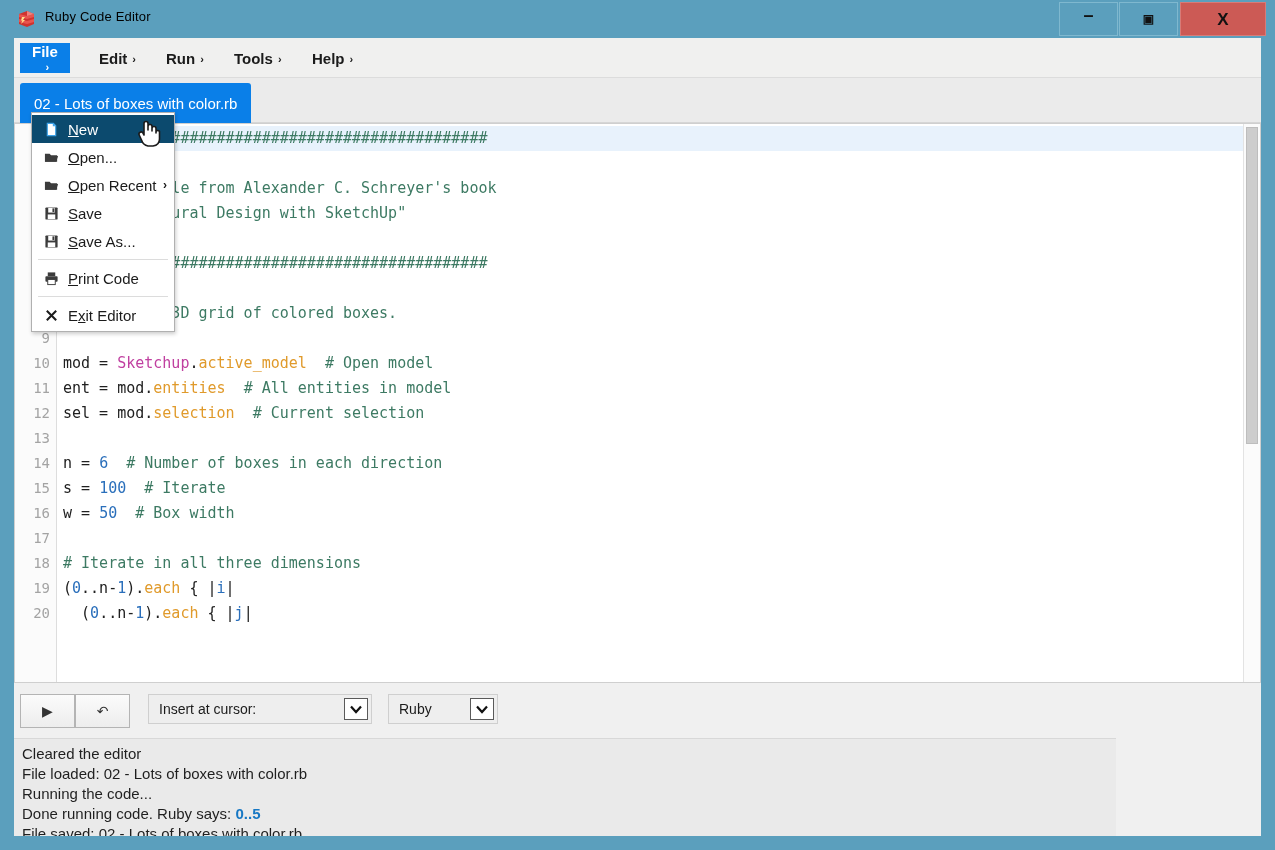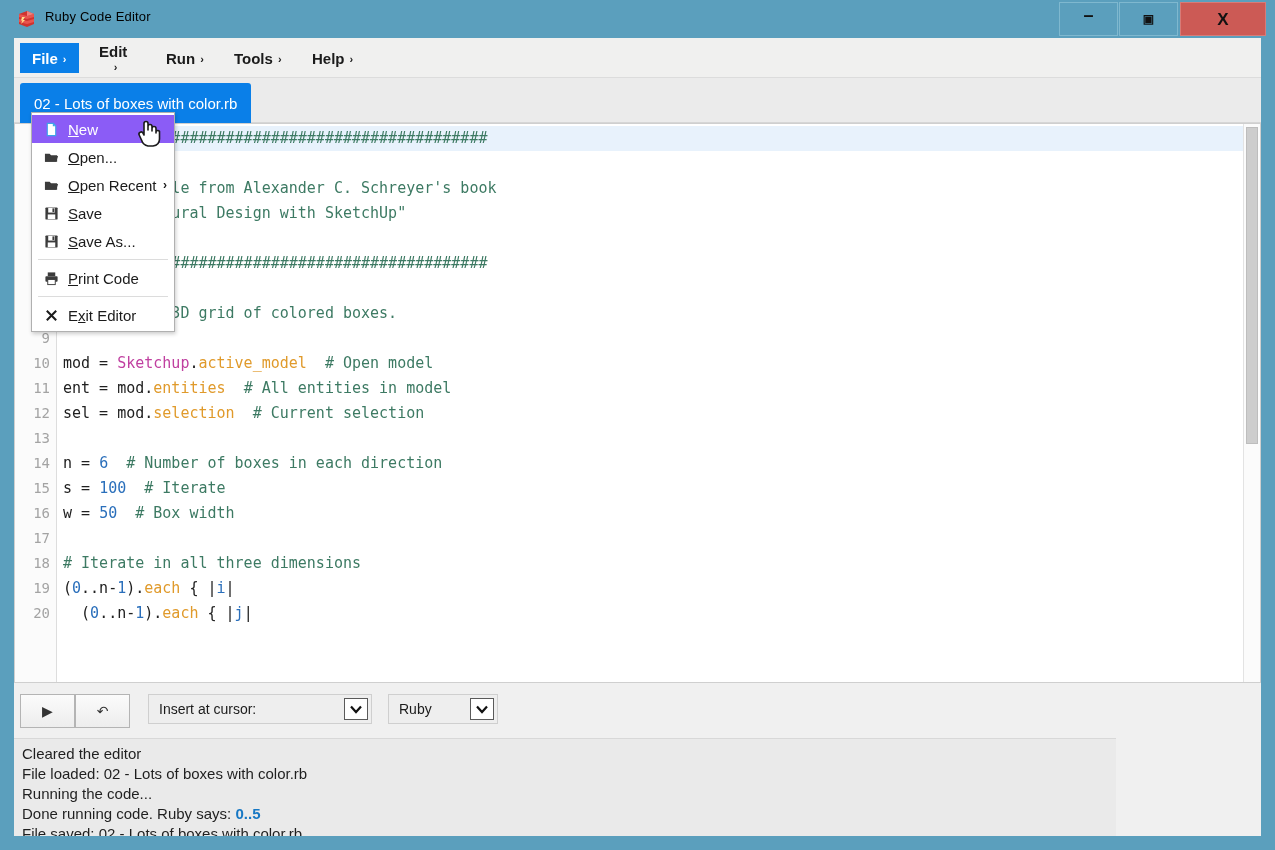--- a/index.html
+++ b/index.html
@@ -74,21 +74,21 @@
     position: absolute;
     top: 5px; height: 30px;
     padding: 0 12px;
     display: flex; align-items: center;
     font-size: 15px; font-weight: bold;
     color: #1b1b1b;
     cursor: default;
     white-space: nowrap;
   }
   .menu-item .chev { font-size: 11px; margin-left: 5px; font-weight: bold; position: relative; top: 1px; }
-  .menu-item.active { background: #0a7fe8; color: #ffffff; }
+  .menu-item.active { background: #0a7fe8; color: #ffffff; flex-direction: column; }
 
   
   #tabbar {
     position: absolute;
     left: 0; top: 40px;
     width: 1247px; height: 45px;
     background: #ebebeb;
     border-bottom: 1px solid #d6d6d6;
   }
   #tab-active {
@@ -242,21 +242,21 @@
   .mrow {
     position: relative;
     height: 28px;
     display: flex; align-items: center;
     font-size: 15px;
     color: #1b1b1b;
     padding-left: 8px;
     cursor: default;
     white-space: nowrap;
   }
-  .mrow.sel { background: #8b5cf6; color: #ffffff; }
+  .mrow.sel { background: #0c4a6e; color: #ffffff; }
   .mrow .micon {
     width: 22px; height: 16px;
     display: flex; align-items: center; justify-content: center;
     margin-right: 6px;
     flex: 0 0 auto;
   }
   .mrow .mlabel u { text-decoration: underline; }
   .mrow .submark { position: absolute; right: 7px; font-size: 12px; font-weight: bold; }
   .msep { height: 1px; background: #dcdcdc; margin: 4px 6px; }
 
@@ -297,21 +297,21 @@
     </div>
   </div>
 
   <div id="client">
 
     <div id="menubar">
         <div class="menu-item active" style="left: 6px;">
           <span>File</span>
           <span class="chev">›</span>
         </div>
-        <div class="menu-item" style="left: 73px; flex-direction: column;">
+        <div class="menu-item" style="left: 73px;">
           <span>Edit</span>
           <span class="chev">›</span>
         </div>
         <div class="menu-item" style="left: 140px;">
           <span>Run</span>
           <span class="chev">›</span>
         </div>
         <div class="menu-item" style="left: 208px;">
           <span>Tools</span>
           <span class="chev">›</span>

